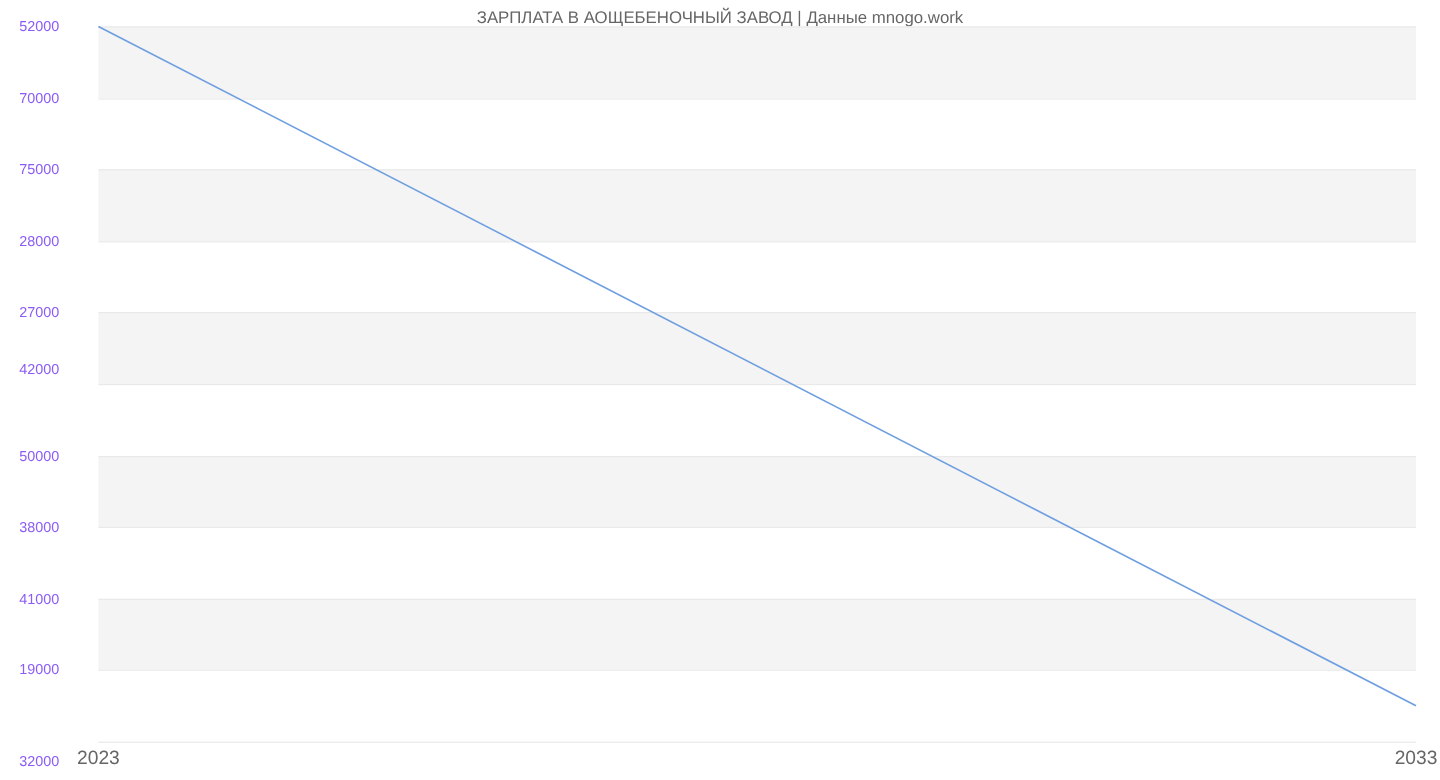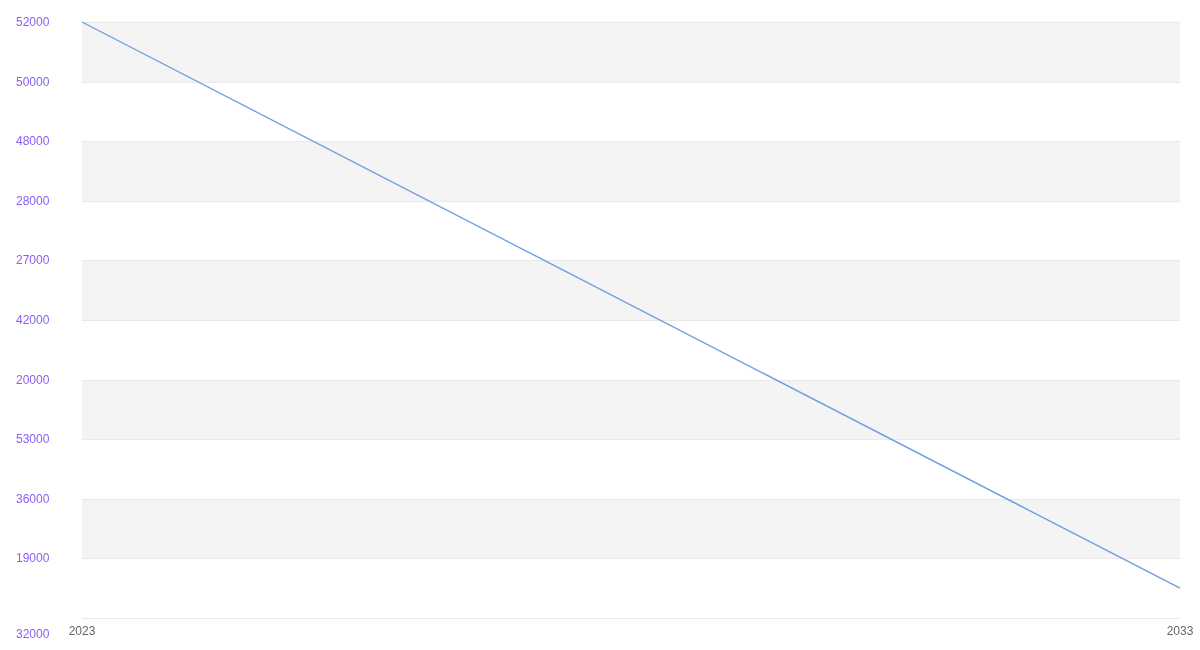--- a/index.html
+++ b/index.html
@@ -52,21 +52,21 @@
     right: 1124px; 
     width: 60px;
     text-align: left;
     font-size: 12px;
     color: #8b5cf6;
     transform: translateY(-50%);
   }
   .x-tick-label {
     position: absolute;
     top: 624px;
-    font-size: 12px;
+    font-size: 16px;
     color: #666;
     transform: translateX(-50%);
   }
   svg.line-layer {
     position: absolute;
     left: 0;
     top: 0;
     width: 100%;
     height: 100%;
     overflow: visible;
@@ -74,31 +74,32 @@
   .data-line {
     fill: none;
     stroke: #6f9fe0;
     stroke-width: 1.4;
   }
 </style>
 </head>
 <body>
 
 <div class="chart-container">
+  <div class="chart-title">ЗАРПЛАТА В АОЩЕБЕНОЧНЫЙ ЗАВОД | Данные mnogo.work</div>
 
   <div class="y-tick-label" style="top:634px">32000</div>
   <div class="y-tick-label" style="top:558.4px">19000</div>
-  <div class="y-tick-label" style="top:498.8px">36000</div>
-  <div class="y-tick-label" style="top:439.2px">53000</div>
-  <div class="y-tick-label" style="top:379.6px">20000</div>
-  <div class="y-tick-label" style="top:320px">42000</div>
+  <div class="y-tick-label" style="top:498.8px">41000</div>
+  <div class="y-tick-label" style="top:439.2px">38000</div>
+  <div class="y-tick-label" style="top:379.6px">50000</div>
+  <div class="y-tick-label" style="top:308px">42000</div>
   <div class="y-tick-label" style="top:260.4px">27000</div>
   <div class="y-tick-label" style="top:200.8px">28000</div>
-  <div class="y-tick-label" style="top:141.2px">48000</div>
-  <div class="y-tick-label" style="top:81.6px">50000</div>
+  <div class="y-tick-label" style="top:141.2px">75000</div>
+  <div class="y-tick-label" style="top:81.6px">70000</div>
   <div class="y-tick-label" style="top:22px">52000</div>
 
   <div class="x-tick-label" style="left:82px">2023</div>
   <div class="x-tick-label" style="left:1180px">2033</div>
 
   <div class="plot-area">
 
     <div class="band" style="top:0px;    height:59.6px"></div>
     <div class="band" style="top:119.2px;height:59.6px"></div>
     <div class="band" style="top:238.4px;height:59.6px"></div>

